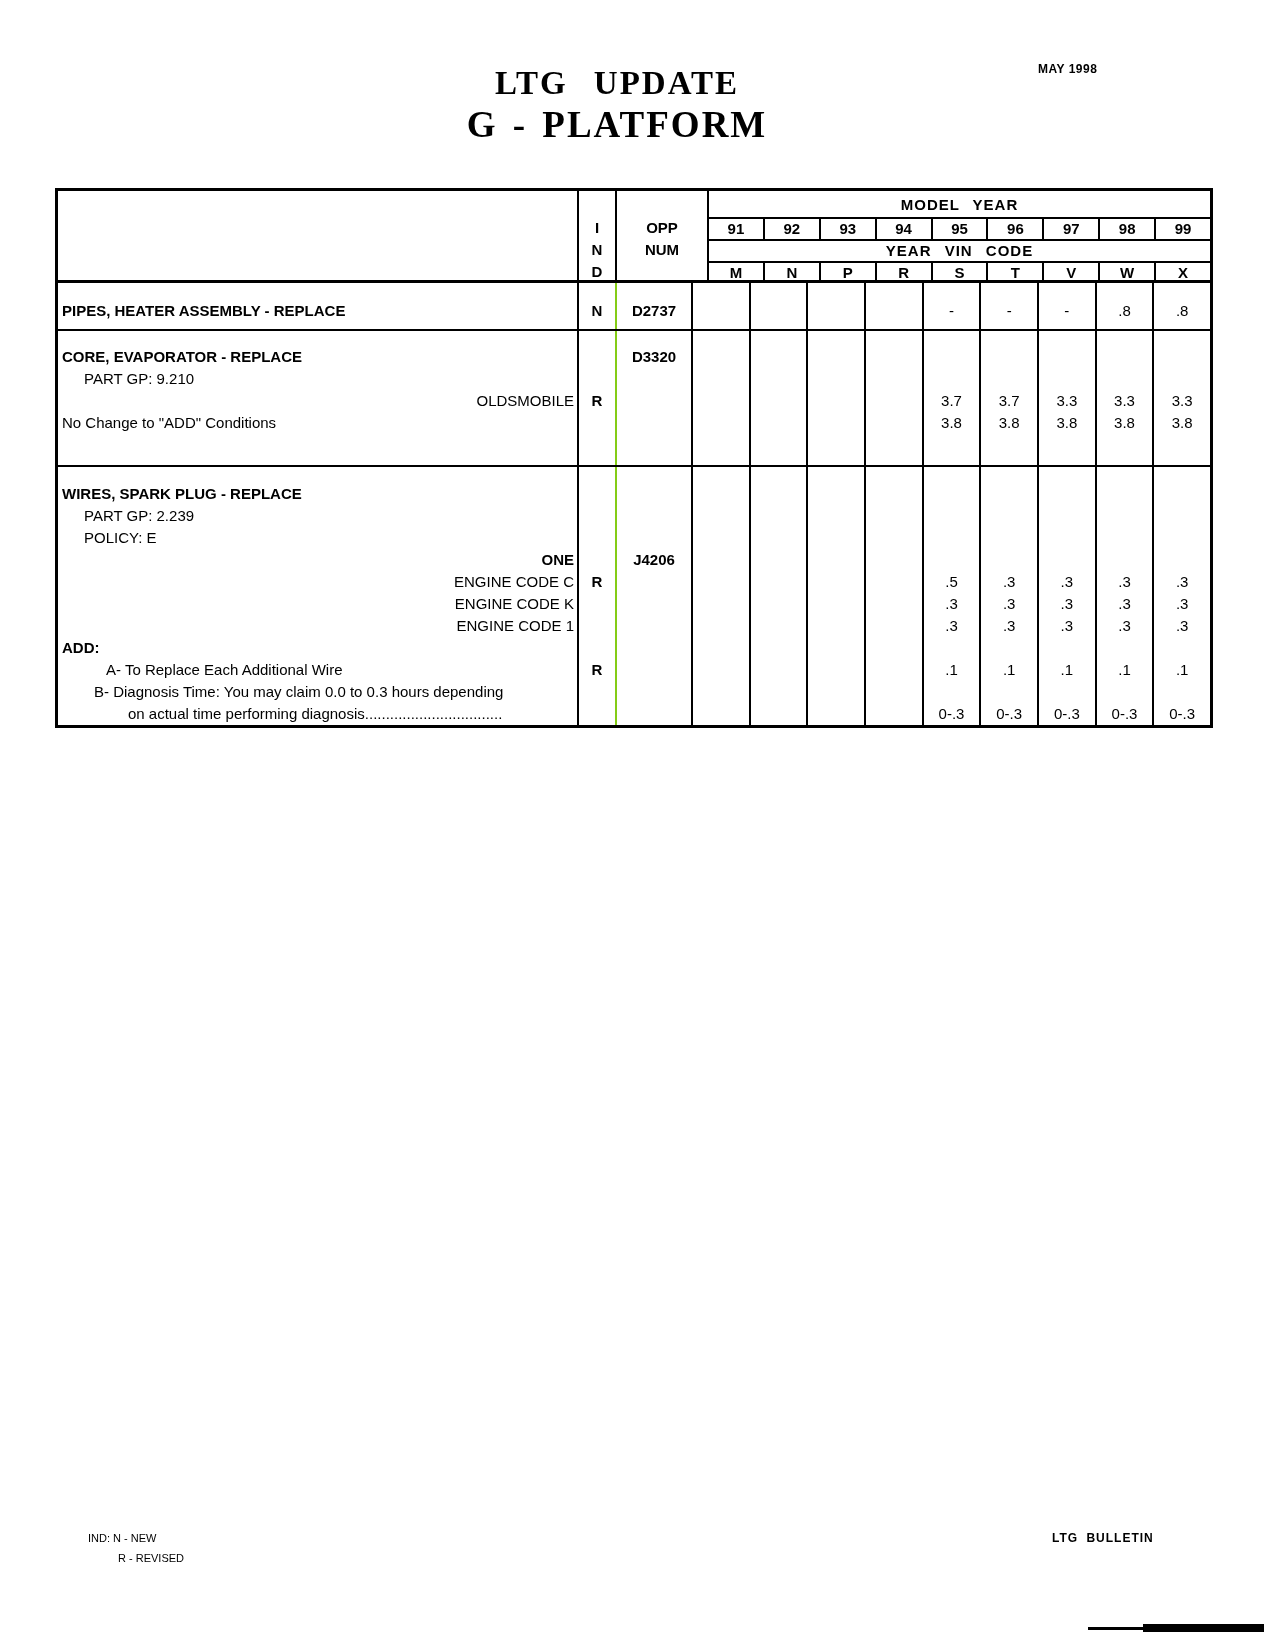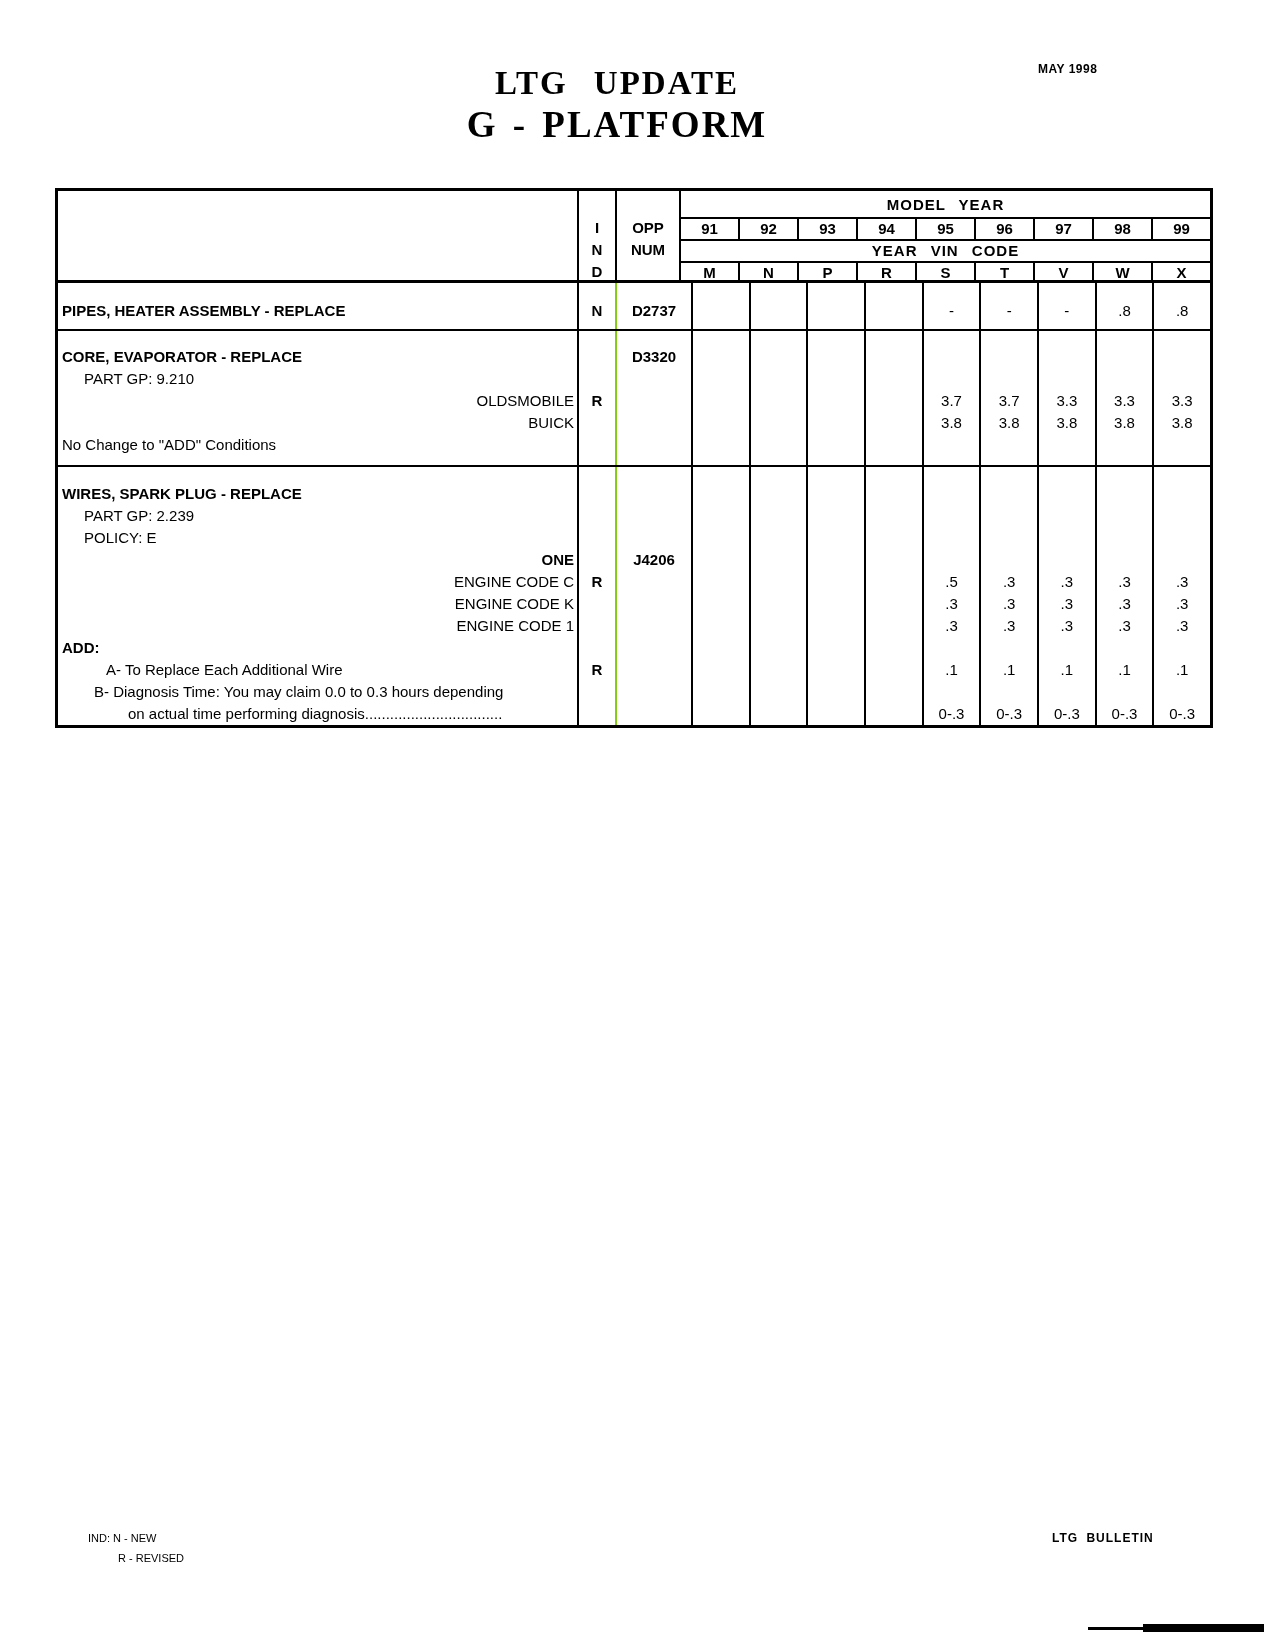--- a/index.html
+++ b/index.html
@@ -23,21 +23,21 @@
   
   .ltgtable {
     position:absolute; left:55px; top:188px; width:1158px;
     border:3px solid #000;
   }
   
   .thead { display:flex; border-bottom:3px solid #000; height:92px; }
   .hdesc { width:519px; }
   .hind, .hopp, .hyears { border-left:2px solid #000; }
   .hind { width:38px; }
-  .hopp { width:64px; }
+  .hopp { width:92px; }
   .hyears { flex:1; display:flex; flex-direction:column; }
   .hl { height:22px; line-height:22px; text-align:center; font-weight:bold; font-size:15px; }
   .hl:first-child { height:26px; line-height:28px; }
   .hrow { height:22px; line-height:20px; text-align:center; font-weight:bold; font-size:15px; }
   .hrow:first-child { height:26px; line-height:27px; }
   .hrow + .hrow { border-top:2px solid #000; }
   .hmerged { letter-spacing:1px; word-spacing:8px; }
   .hcells { display:flex; }
   .hcell { flex:1; line-height:20px; }
   .hcell + .hcell { border-left:2px solid #000; }
@@ -164,21 +164,20 @@
           </div>
           <div class="bcol byear">
             <div class="bline c">.8</div>
           </div>
         </div>
         <div class="tblock tblock-1">
           <div class="bcol bdesc">
             <div class="bline d-hb">CORE, EVAPORATOR - REPLACE</div>
             <div class="bline d-p" style="padding-left: 26px;">PART GP: 9.210</div>
             <div class="bline d-r">OLDSMOBILE</div>
-            <div class="bline d-r">BUICK</div>
             <div class="bline d-p">No Change to "ADD" Conditions</div>
           </div>
           <div class="bcol bind">
             <div class="bline"></div>
             <div class="bline"></div>
             <div class="bline">R</div>
             <div class="bline"></div>
             <div class="bline"></div>
           </div>
           <div class="bcol bopp">

